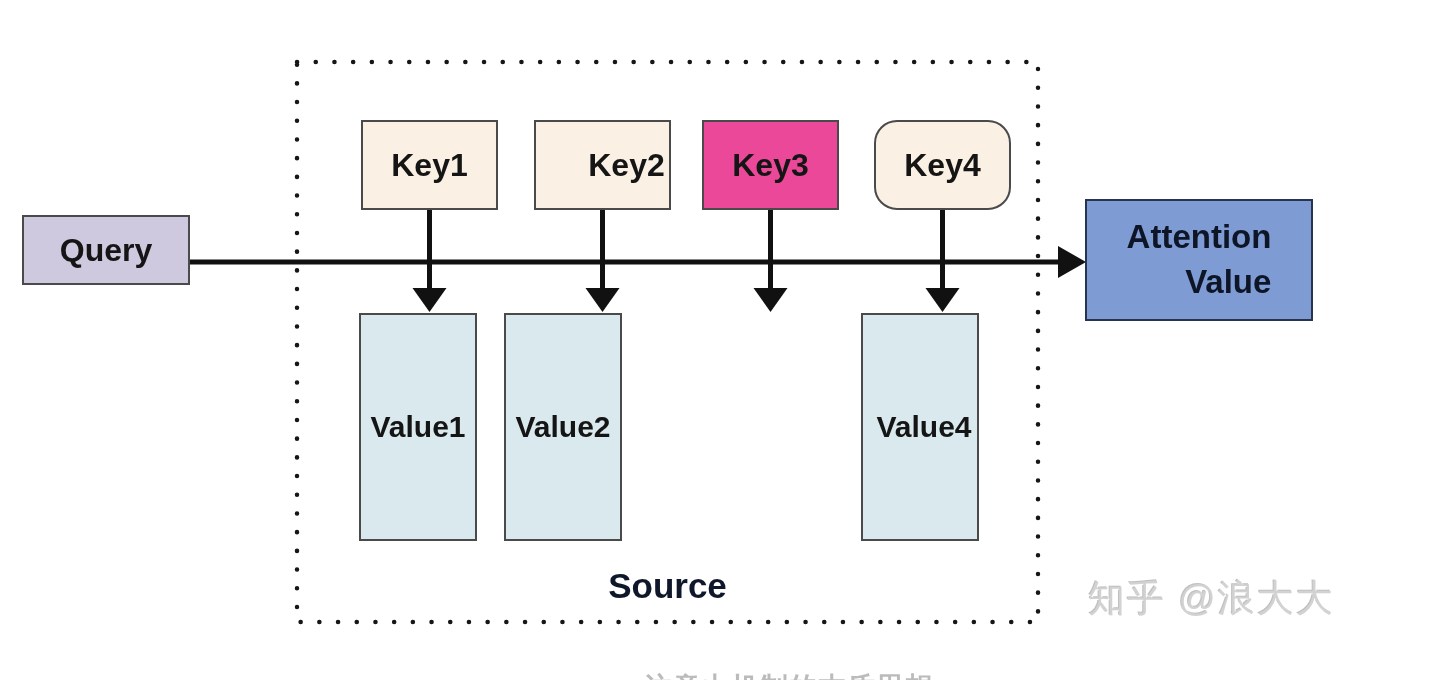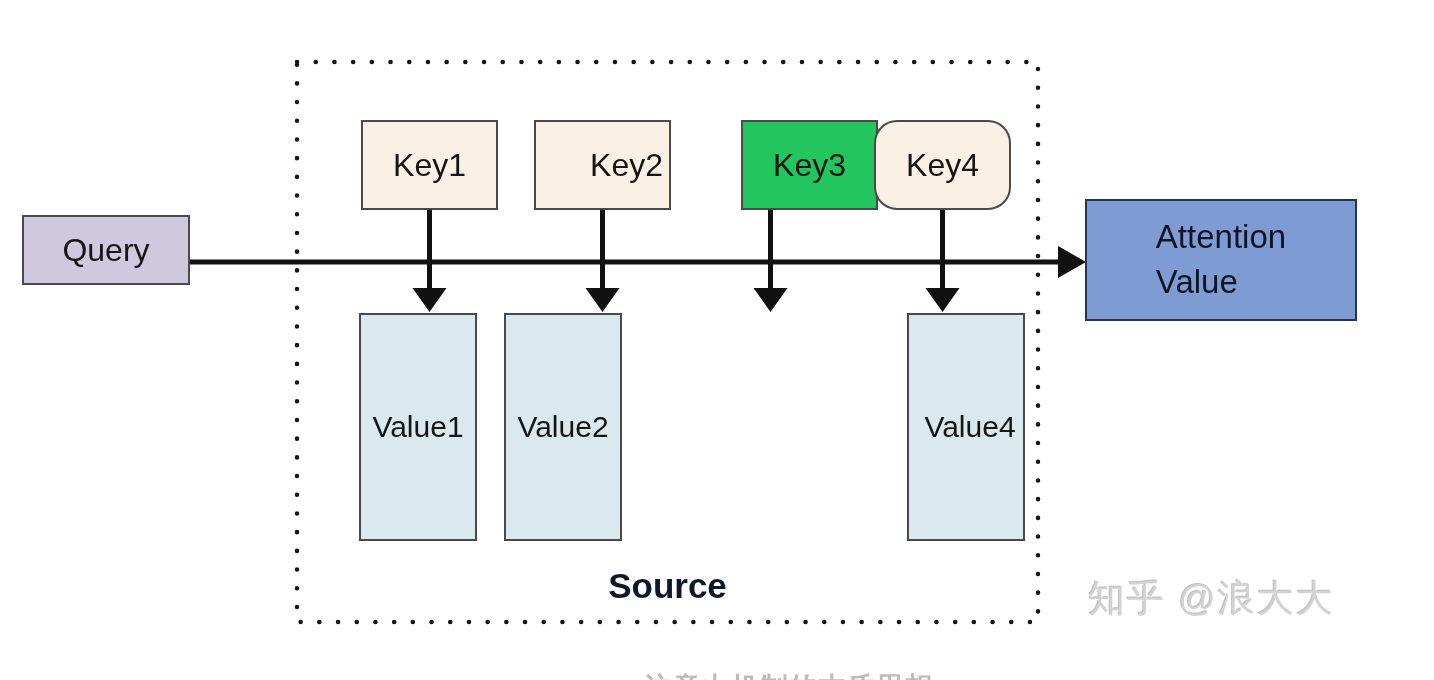--- a/index.html
+++ b/index.html
@@ -23,23 +23,23 @@
     z-index: 1;
     pointer-events: none;
   }
   .box {
     position: absolute;
     box-sizing: border-box;
     border: 2px solid #4a4a4a;
     display: flex;
     align-items: center;
     justify-content: center;
-    text-align: left;
+    text-align: right;
     color: #151515;
-    font-weight: 400;
+    font-weight: 700;
     z-index: 2;
   }
   .query-box {
     left: 22px; top: 215px;
     width: 168px; height: 70px;
     font-size: 32px;
   }
   .key-box {
     top: 120px;
     width: 137px; height: 90px;
@@ -50,24 +50,24 @@
   .key-3 { left: 702px; }
   .key-4 { left: 874px; border-radius: 23px; }
   .value-box {
     top: 313px;
     width: 118px; height: 228px;
     font-size: 30px;
   }
   .value-1 { left: 359px; }
   .value-2 { left: 504px; }
   .value-3 { left: 690px; }
-  .value-4 { left: 907px; padding-left: 8px; }
+  .value-4 { left: 861px; padding-left: 8px; }
   .attention-box {
     left: 1085px; top: 199px;
-    width: 272px; height: 122px;
+    width: 228px; height: 122px;
     font-size: 33px;
     line-height: 1.35;
     border-color: #273450;
     color: #0e1526;
   }
   .attention-box span { white-space: pre-line; }
   .source-label {
     position: absolute;
     left: 297px; top: 566px;
     width: 741px;
@@ -135,21 +135,21 @@
   <div class="box query-box" style="background-color: rgb(207, 201, 224);">
     <span>Query</span>
   </div>
 
   <div class="box key-box key-1" style="background-color: rgb(250, 240, 228);">
     <span>Key1</span>
   </div>
   <div class="box key-box key-2" style="background-color: rgb(250, 240, 228);">
     <span>Key2</span>
   </div>
-  <div class="box key-box key-3" style="background-color: #22c55e; margin-left: 39px;">
+  <div class="box key-box key-3" style="background-color: #ec4899;">
     <span>Key3</span>
   </div>
   <div class="box key-box key-4" style="background-color: rgb(250, 240, 228);">
     <span>Key4</span>
   </div>
 
   <div class="box value-box value-1" style="background-color: rgb(217, 233, 237);">
     <span>Value1</span>
   </div>
   <div class="box value-box value-2" style="background-color: rgb(217, 233, 237);">

